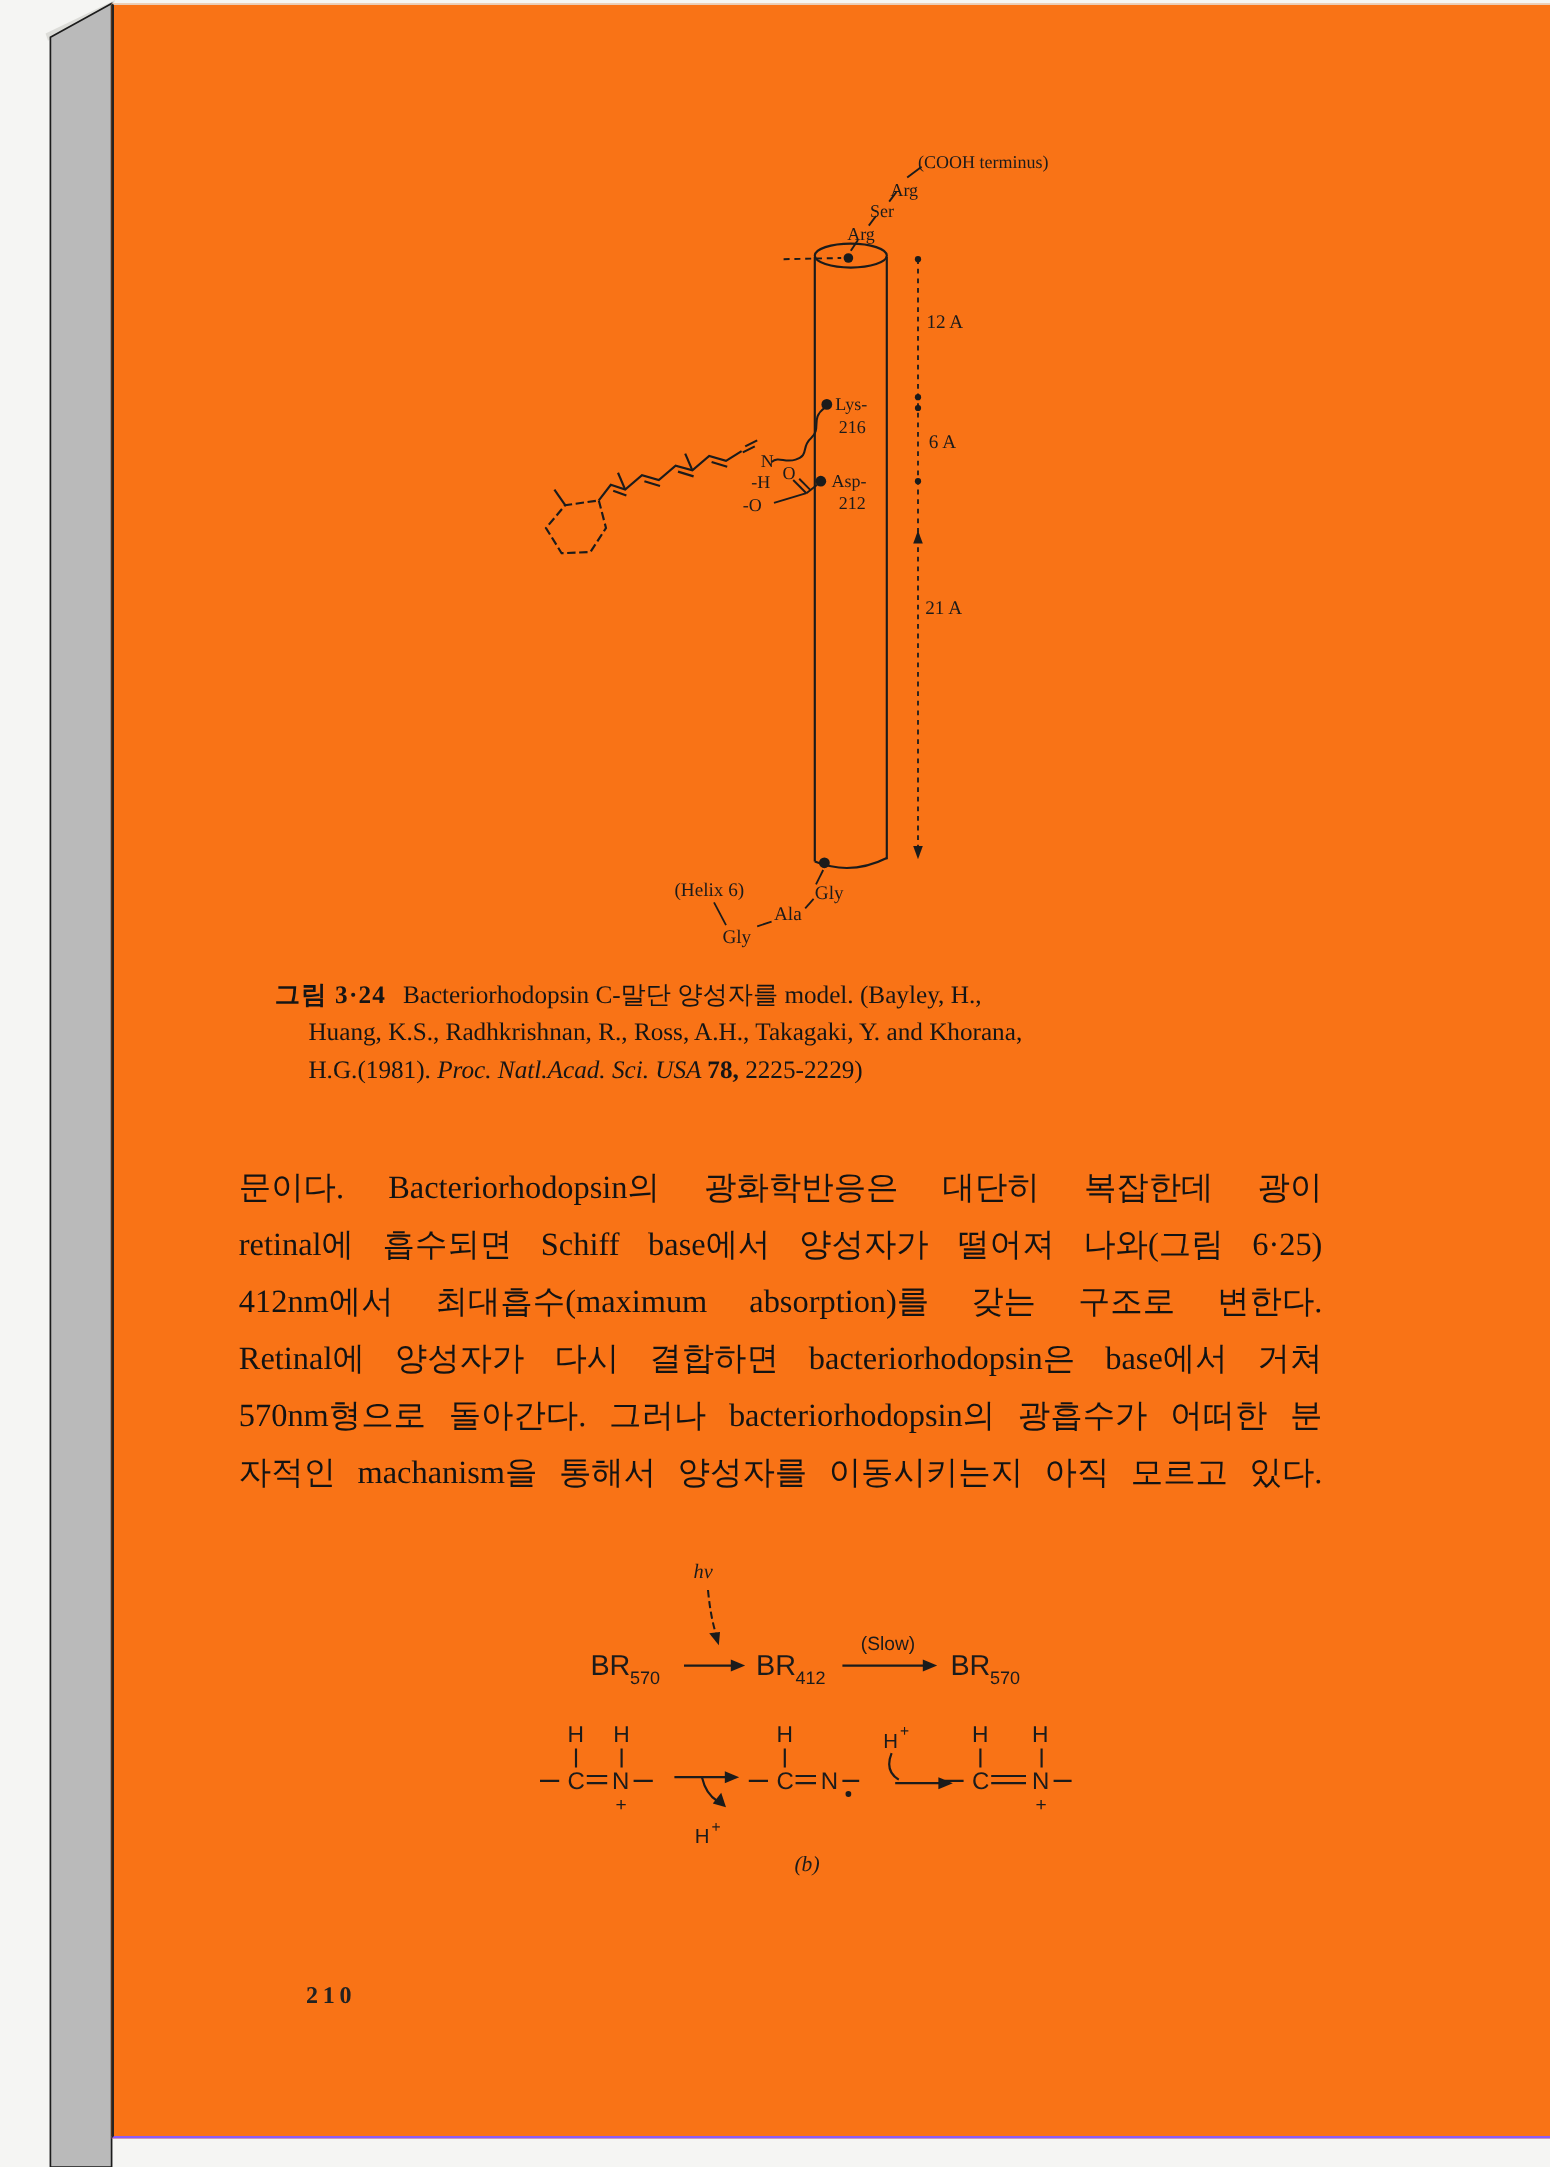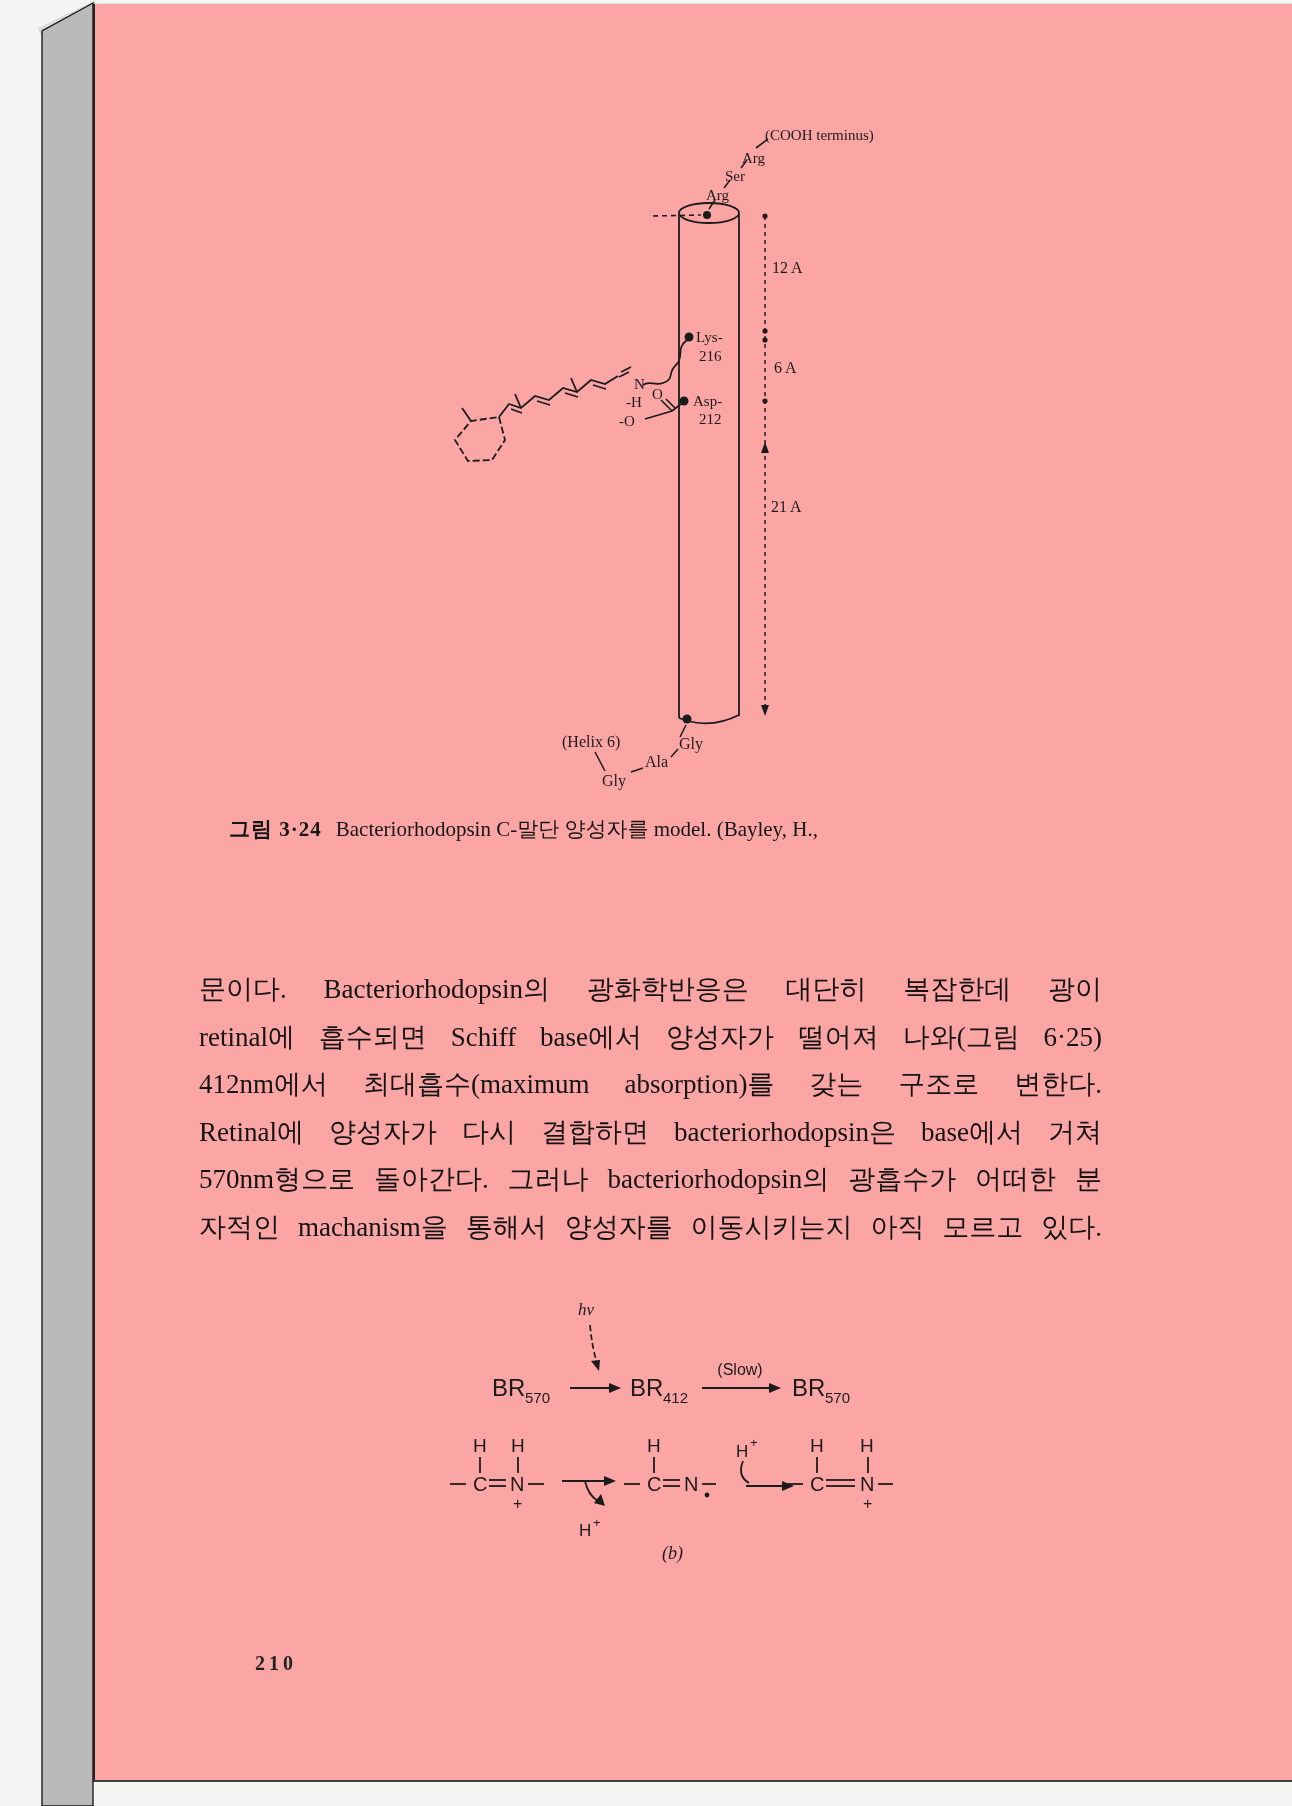--- a/index.html
+++ b/index.html
@@ -5,24 +5,24 @@
   html,body{margin:0;padding:0;}
   body{
     width:1292px;height:1806px;position:relative;overflow:hidden;
     background:#f5f5f3;
     font-family:"Liberation Serif","DejaVu Serif",serif;
     color:#1a1a1a;
   }
   .edge-svg{position:absolute;left:0;top:0;z-index:1;}
   .page{
     position:absolute;left:93px;top:3px;width:1197px;height:1776px;
-    background:#fca5a5;z-index:2;
+    background:#f97316;z-index:2;
     border-left:2px solid #242424;
     border-top:1px solid #e4e4e0;
-    border-bottom:2px solid #404040;
+    border-bottom:2px solid #8b5cf6;
     text-decoration:underline;
   }
   .fig1{position:absolute;left:340px;top:105px;width:490px;height:690px;}
   .fig2{position:absolute;left:345px;top:1285px;width:480px;height:290px;}
   svg text{fill:#1b1b1b;}
   .f-serif{font-family:"Liberation Serif","DejaVu Serif",serif;}
   .f-sans{font-family:"Liberation Sans","DejaVu Sans",sans-serif;}
   .cap624{
     position:absolute;left:134px;top:810px;width:880px;
     font-size:21px;line-height:31px;color:#151515;
@@ -143,20 +143,22 @@
       <line x1="160" y1="643" x2="170" y2="662"></line>
     </g>
     <text x="127" y="638" font-size="16" class="f-serif">(Helix 6)</text>
     <text x="244" y="640" font-size="16" class="f-serif">Gly</text>
     <text x="210" y="658" font-size="16" class="f-serif">Ala</text>
     <text x="167" y="677" font-size="16" class="f-serif">Gly</text>
   </svg>
 
   <div class="cap624">
     <div><span class="figlabel">그림 3·24</span><span>Bacteriorhodopsin C-말단 양성자를 model. (Bayley, H.,</span></div>
+    <div class="hang">Huang, K.S., Radhkrishnan, R., Ross, A.H., Takagaki, Y. and Khorana,</div>
+    <div class="hang"><span>H.G.(1981). </span><span class="it">Proc. Natl.Acad. Sci. USA </span><span class="bd">78,</span><span> 2225-2229)</span></div>
   </div>
 
   <div class="bodytext">
     <div class="bline">문이다. Bacteriorhodopsin의 광화학반응은 대단히 복잡한데 광이</div>
     <div class="bline">retinal에 흡수되면 Schiff base에서 양성자가 떨어져 나와(그림 6·25)</div>
     <div class="bline">412nm에서 최대흡수(maximum absorption)를 갖는 구조로 변한다.</div>
     <div class="bline">Retinal에 양성자가 다시 결합하면 bacteriorhodopsin은 base에서 거쳐</div>
     <div class="bline">570nm형으로 돌아간다. 그러나 bacteriorhodopsin의 광흡수가 어떠한 분</div>
     <div class="bline">자적인 machanism을 통해서 양성자를 이동시키는지 아직 모르고 있다.</div>
   </div>

